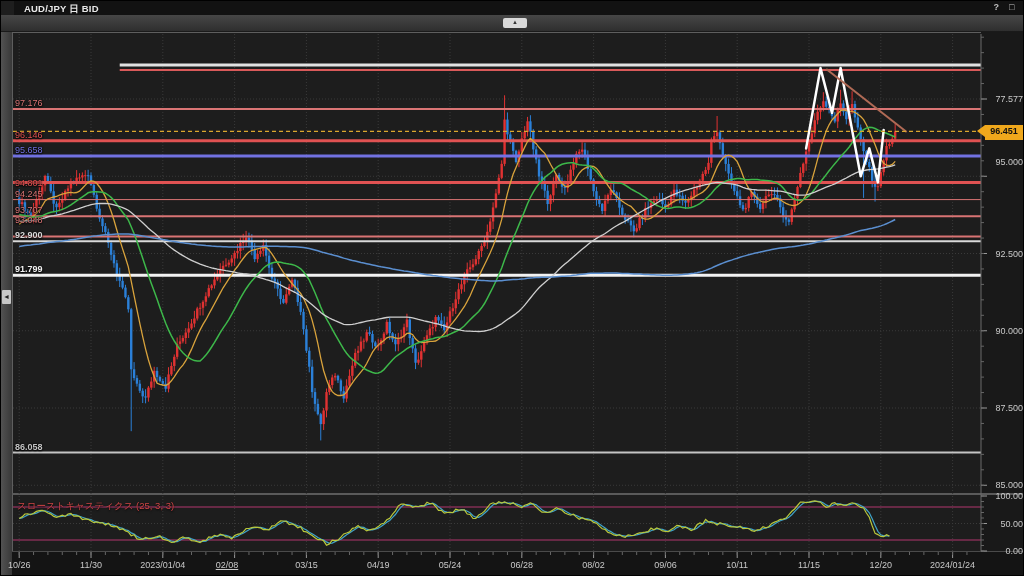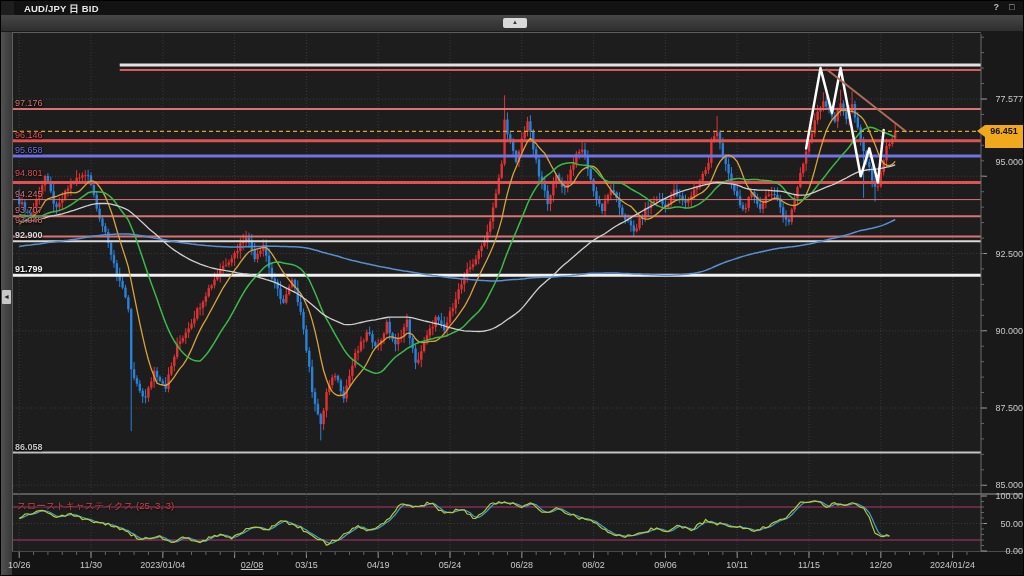--- a/index.html
+++ b/index.html
@@ -25,21 +25,21 @@
   .divider{position:absolute;left:11px;top:492px;width:1013px;height:2px;background:#5a5a5a;}
   svg#chart{position:absolute;left:0;top:0;z-index:6;}
   #overlay{position:absolute;left:0;top:0;width:1024px;height:564px;z-index:7;pointer-events:none;}
   .tick-label{position:absolute;font-size:9px;color:#c9c9c9;text-align:right;width:36px;}
   .date-label{position:absolute;font-size:9px;color:#c9c9c9;text-align:center;width:70px;}
   .sr-label{position:absolute;left:14px;font-size:9px;text-shadow:0 1px 2px #000,0 0 2px #000;}
   .legend{position:absolute;left:14px;top:38px;z-index:8;}
   .legend-row{font-size:9.5px;height:15px;text-shadow:0 1px 2px #000;white-space:nowrap;}
   .legend-handle{position:absolute;left:-7px;top:20px;width:6px;height:8px;background:#e8e8e8;border:1px solid #777;}
   .sub-legend{position:absolute;left:16px;top:499px;font-size:9.5px;z-index:8;text-shadow:0 1px 2px #000;white-space:nowrap;}
-  .badge{position:absolute;left:984px;width:38px;height:23px;background:#f0a81c;z-index:9;
+  .badge{position:absolute;left:984px;width:38px;height:15px;background:#f0a81c;z-index:9;
          font-size:9px;font-weight:700;color:#111;text-align:center;line-height:13px;}
   .badge:before{content:"";position:absolute;left:-8px;top:0;border-top:6.5px solid transparent;
                 border-bottom:6.5px solid transparent;border-right:8px solid #f0a81c;}
 </style>
 </head>
 <body>
 
 <div class="window">
   <div class="panel-main"></div>
   <div class="axis-right"></div>
@@ -865,40 +865,40 @@
         <line x1="937.24" x2="937.24" y1="551" y2="554" stroke="#666"></line>
         <line x1="951.6" x2="951.6" y1="551" y2="554" stroke="#666"></line>
         <line x1="965.96" x2="965.96" y1="551" y2="554" stroke="#666"></line>
       </g>
     </svg>
 
   <div id="overlay">
       <div class="sr-label" style="top: 97.0116px; color: rgb(217, 116, 116); font-weight: 400;">97.176</div>
       <div class="sr-label" style="top: 128.839px; color: rgb(224, 82, 82); font-weight: 400;">96.146</div>
       <div class="sr-label" style="top: 143.918px; color: rgb(114, 114, 226); font-weight: 400;">95.658</div>
-      <div class="sr-label" style="top: 167px; color: rgb(224, 82, 82); font-weight: 400;">94.801</div>
+      <div class="sr-label" style="top: 177px; color: rgb(224, 82, 82); font-weight: 400;">94.801</div>
       <div class="sr-label" style="top: 187.579px; color: rgb(217, 116, 116); font-weight: 400;">94.245</div>
       <div class="sr-label" style="top: 204.204px; color: rgb(217, 116, 116); font-weight: 400;">93.707</div>
       <div class="sr-label" style="top: 214px; color: rgb(217, 116, 116); font-weight: 400;">93.048</div>
       <div class="sr-label" style="top: 229.14px; color: rgb(217, 217, 217); font-weight: 700;">92.900</div>
       <div class="sr-label" style="top: 263.161px; color: rgb(242, 242, 242); font-weight: 700; text-align: right;">91.799</div>
       <div class="sr-label" style="top: 440.558px; color: rgb(196, 196, 196); font-weight: 700;">86.058</div>
       <div class="tick-label" style="left: 986px; top: 93px;">77.577</div>
       <div class="tick-label" style="left: 986px; top: 156px;">95.000</div>
       <div class="tick-label" style="left: 986px; top: 247.5px;">92.500</div>
       <div class="tick-label" style="left: 986px; top: 324.75px;">90.000</div>
       <div class="tick-label" style="left: 986px; top: 402px;">87.500</div>
       <div class="tick-label" style="left: 986px; top: 479.25px;">85.000</div>
       <div class="tick-label" style="left: 986px; top: 490px;">100.00</div>
       <div class="tick-label" style="left: 986px; top: 517.5px;">50.00</div>
       <div class="tick-label" style="left: 986px; top: 545px;">0.00</div>
       <div class="date-label" style="left: -16.8px; top: 559px;">10/26</div>
       <div class="date-label" style="left: 55px; top: 559px;">11/30</div>
       <div class="date-label" style="left: 126.8px; top: 559px;">2023/01/04</div>
-      <div class="date-label" style="left: 216px; top: 559px; text-decoration: underline;">02/08</div>
+      <div class="date-label" style="left: 191px; top: 559px; text-decoration: underline;">02/08</div>
       <div class="date-label" style="left: 270.4px; top: 559px;">03/15</div>
       <div class="date-label" style="left: 342.2px; top: 559px;">04/19</div>
       <div class="date-label" style="left: 414px; top: 559px;">05/24</div>
       <div class="date-label" style="left: 485.8px; top: 559px;">06/28</div>
       <div class="date-label" style="left: 557.6px; top: 559px;">08/02</div>
       <div class="date-label" style="left: 629.4px; top: 559px;">09/06</div>
       <div class="date-label" style="left: 701.2px; top: 559px;">10/11</div>
       <div class="date-label" style="left: 773px; top: 559px;">11/15</div>
       <div class="date-label" style="left: 844.8px; top: 559px;">12/20</div>
       <div class="date-label" style="left: 916.6px; top: 559px;">2024/01/24</div>

